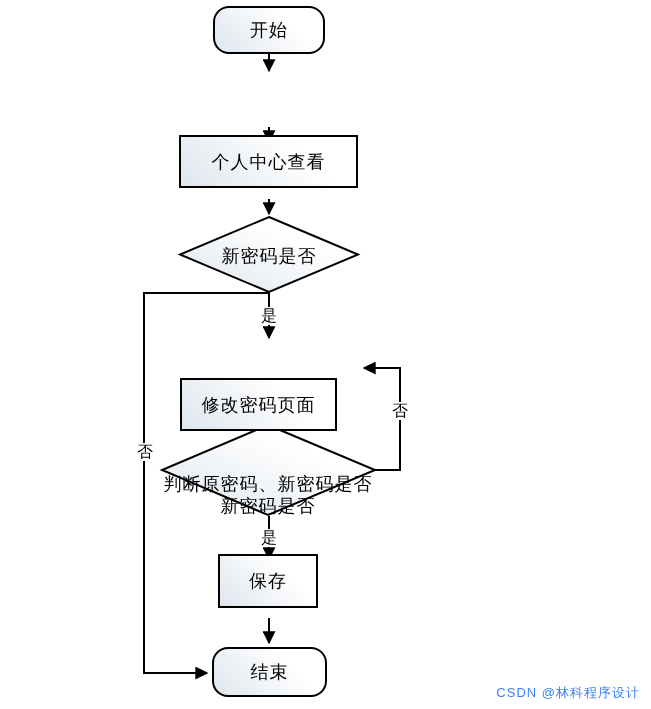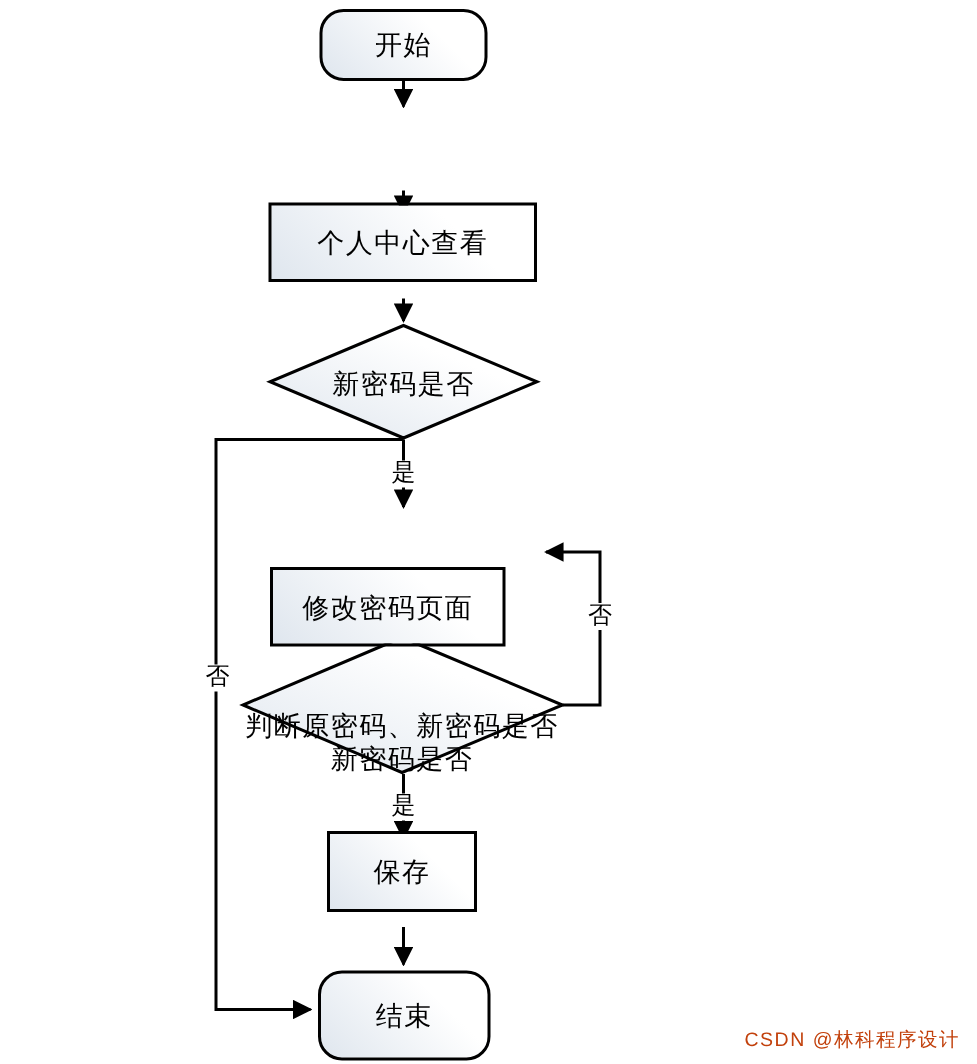--- a/index.html
+++ b/index.html
@@ -39,21 +39,21 @@
     font-size: 16px;
     background: #ffffff;
     padding: 0 1px;
     line-height: 18px;
   }
   .watermark {
     position: absolute;
     right: 11px;
     bottom: 7px;
     font-size: 13px;
-    color: #c2410c;
+    color: #3b82f6;
     letter-spacing: 1px;
   }
 </style>
 </head>
 <body>
 
 <div class="canvas">
 
   <svg class="layer" width="651" height="709" viewBox="0 0 651 709">
     <defs>
@@ -97,21 +97,21 @@
 
   <div class="dlabel" style="left:150px; top:453px; width:236px;margin-top:20px;">
     <span style="display:block">判断原密码、新密码是否</span>
     <span style="display:block">新密码是否</span>
   </div>
 
   <div class="node" style="left:218px; top:554px; width:100px; height:54px;">
     <span>保存</span>
   </div>
 
-  <div class="node terminator" style="left:212px; top:647px; width:115px; height:60px;justify-content:center;">
+  <div class="node terminator" style="left:212px; top:647px; width:115px; height:50px;justify-content:center;">
     <span>结束</span>
   </div>
 
   <span class="elabel" style="left:260px; top:307px;">是</span>
   <span class="elabel" style="left:136px; top:443px;">否</span>
   <span class="elabel" style="left:391px; top:402px;">否</span>
   <span class="elabel" style="left:260px; top:529px;">是</span>
 
   <div class="watermark">CSDN @林科程序设计</div>
 </div>

